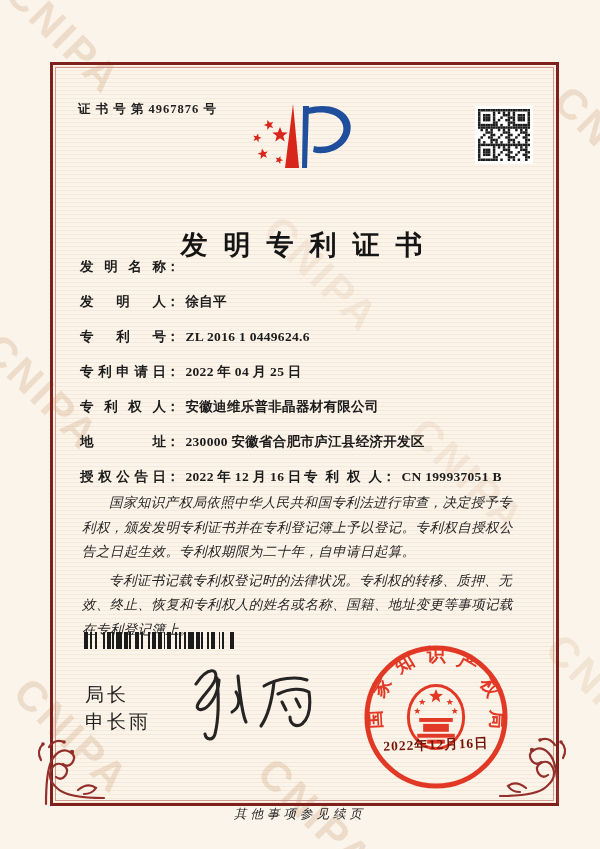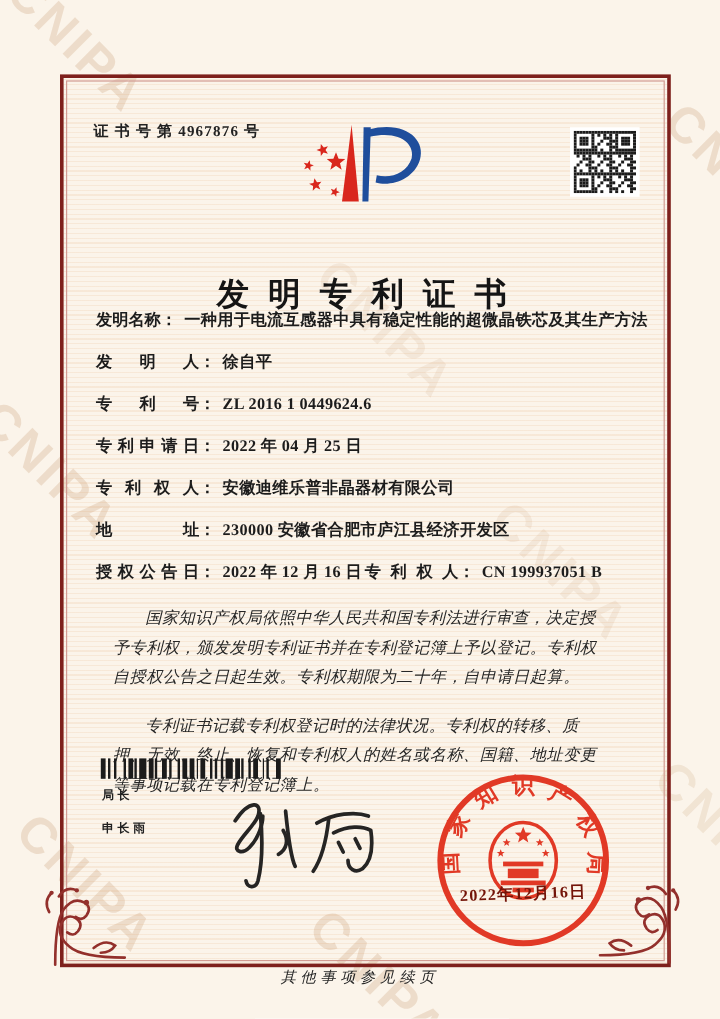--- a/index.html
+++ b/index.html
@@ -43,27 +43,27 @@
   .frow{height:35px;display:flex;align-items:center;white-space:nowrap;position:relative;}
   .flab{display:inline-block;width:86px;font-size:13.5px;font-weight:700;
         text-align:justify;text-align-last:justify;}
   .fcolon{font-weight:700;font-size:13.5px;margin:0 6px 0 0;}
   .fval{font-size:13.5px;font-weight:700;letter-spacing:0.3px;}
   .fpair2{position:absolute;left:224px;display:flex;align-items:center;}
   .fpair2 .flab{width:78px;}
   
   .paras{position:absolute;left:78px;top:487px;width:448px;z-index:3;
          font-size:13.5px;line-height:24.5px;font-style:italic;color:#262626;}
-  .paras p{margin:16px;text-indent:2em;letter-spacing:0.4px;}
+  .paras p{margin:4px;text-indent:2em;letter-spacing:0.4px;}
   
   .barcode{position:absolute;left:84px;top:632px;height:17px;display:flex;z-index:3;}
   .barcode span{display:block;height:100%;}
   
-  .signer{position:absolute;left:85px;top:650px;z-index:3;font-size:10px;
-          font-weight:700;letter-spacing:3px;line-height:27px;color:#222;}
+  .signer{position:absolute;left:85px;top:681px;z-index:3;font-size:19px;
+          font-weight:400;letter-spacing:3px;line-height:27px;color:#222;}
   .sig{position:absolute;left:178px;top:656px;z-index:3;}
   
   .seal{position:absolute;left:362px;top:643px;width:148px;height:148px;z-index:5;opacity:0.95;}
   .seal-date{position:absolute;left:358px;top:736px;width:156px;text-align:center;z-index:6;
              font-size:13.5px;font-weight:700;letter-spacing:1px;color:#731409;
              transform:rotate(-2deg);}
   .pageno{position:absolute;left:50px;top:772px;width:503px;text-align:center;z-index:3;
           font-size:11.5px;letter-spacing:2px;color:#222;}
   .footnote{position:absolute;left:0;top:806px;width:600px;text-align:center;z-index:3;
             font-size:12.5px;letter-spacing:4px;font-style:italic;color:#262626;}
@@ -380,21 +380,20 @@
       <rect x="41.90" y="52.38" width="2.62" height="2.62"></rect>
       <rect x="49.76" y="52.38" width="2.62" height="2.62"></rect>
     </svg>
 
   <div class="title">发明专利证书</div>
 
   <div class="fields">
     <div class="frow">
       <span class="flab">发明名称</span>
         <span class="fcolon">：</span>
-      <span class="fval">一种用于电流互感器中具有稳定性能的超微晶铁芯及其生产方法</span>
     </div>
     <div class="frow">
       <span class="flab">发明人</span>
         <span class="fcolon">：</span>
       <span class="fval">徐自平</span>
     </div>
     <div class="frow">
       <span class="flab">专利号</span>
         <span class="fcolon">：</span>
       <span class="fval">ZL 2016 1 0449624.6</span>

